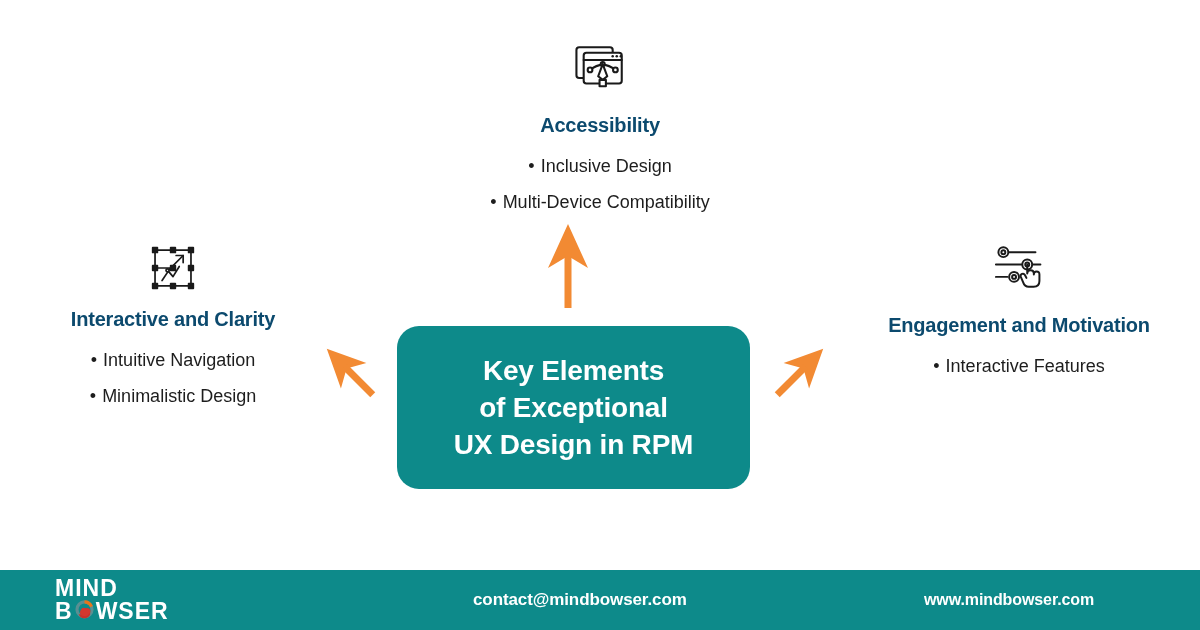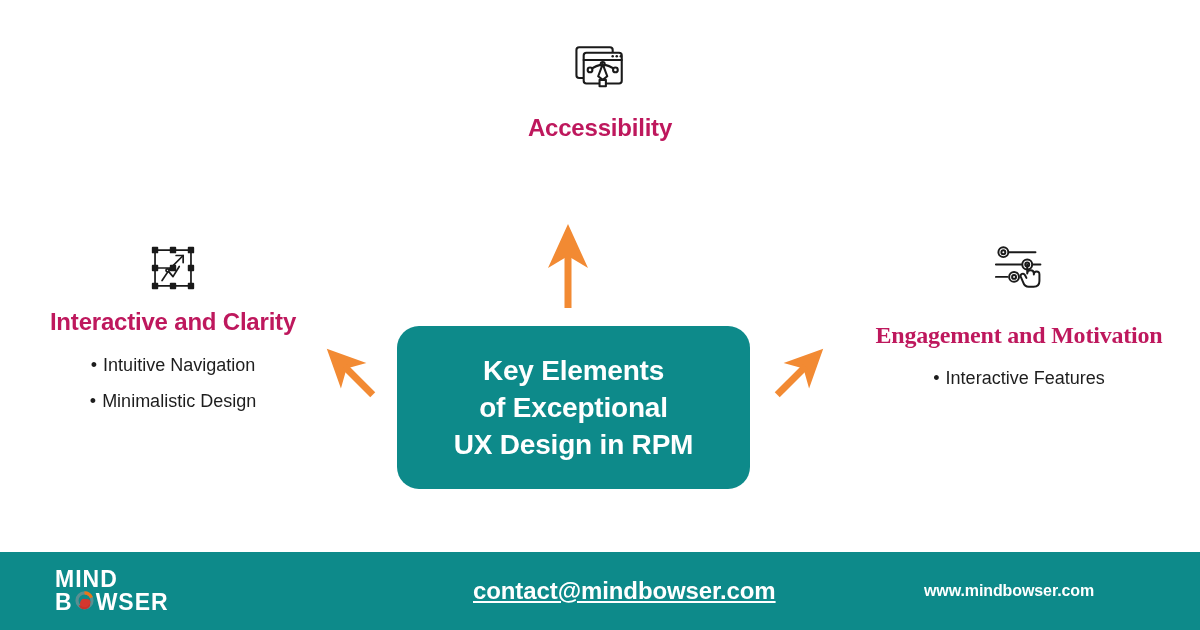--- a/index.html
+++ b/index.html
@@ -34,23 +34,23 @@
   }
   .hub-title span { display:block; white-space:nowrap; }
 
   
   .node { position:absolute; }
   .node-icon {
     display:flex; align-items:center; justify-content:center;
     height:66px;
   }
   .node-title {
-    font-size:24px;
-    font-weight:bold;
-    color:#be185d;
+    font-size:20px;
+    font-weight:bold;
+    color:#0c4a6e;
     letter-spacing:-0.2px;
     white-space:nowrap;
   }
   .node-list { list-style:none; margin-top:12px; }
   .node-list li {
     font-size:18px;
     color:#1d1d1d;
     line-height:1.0;
     margin-bottom:18px;
     white-space:nowrap;
@@ -76,58 +76,57 @@
   .node-left .node-title { margin-top:12px; }
   .node-left .node-list { margin-top:20px; }
 
   
   .node-right {
     left:846px; top:238px;
     width:346px;
     text-align:center;
   }
   .node-right .node-icon { height:58px; }
-  .node-right .node-title { margin-top:26px;font-family:Liberation Serif, serif; }
+  .node-right .node-title { margin-top:18px; }
   .node-right .node-list { margin-top:20px; }
 
   
   .arrow { position:absolute; }
   .arrow-up    { left:540px; top:222px; }
   .arrow-left  { left:312px; top:342px; }
   .arrow-right { left:766px; top:342px; }
 
   
   .footer {
     position:absolute;
     left:0; bottom:0;
-    width:1200px; height:78px;
+    width:1200px; height:60px;
     background:#0d8a8a;
     display:flex; align-items:center;
   }
   .logo {
     position:absolute;
     left:55px; top:50%;
     transform:translateY(-50%);
     color:#ffffff;
     font-weight:bold;
     line-height:0.96;
     letter-spacing:0.5px;
   }
   .logo-row { display:flex; align-items:center; font-size:23px; }
   .logo-row .lt { letter-spacing:1px; }
   .logo-swirl { display:inline-block; margin:0 1px; }
   .footer-email {
     position:absolute;
     left:473px; top:50%;
     transform:translateY(-50%);
     color:#ffffff;
-    font-size:24px;
+    font-size:17px;
     font-weight:bold;
     letter-spacing:-0.1px;
-    text-decoration:underline;
   }
   .footer-site {
     position:absolute;
     left:924px; top:50%;
     transform:translateY(-50%);
     color:#ffffff;
     font-size:16px;
     font-weight:bold;
     letter-spacing:-0.1px;
   }
@@ -148,20 +147,24 @@
         <circle cx="55" cy="18" r="1.4" fill="#1a1a1a" stroke="none"></circle>
         <path d="M21 33 Q35 22 49 33"></path>
         <circle cx="21" cy="33" r="2.6" fill="#fff"></circle>
         <circle cx="49" cy="33" r="2.6" fill="#fff"></circle>
         <circle cx="35" cy="26.5" r="2.2" fill="#fff"></circle>
         <path d="M35 26.5 L30 40 L35 44 L40 40 Z" fill="#fff"></path>
         <path d="M31.5 44 h7 v7 h-7 z" fill="#fff"></path>
       </svg>
     </div>
     <div class="node-title">Accessibility</div>
+    <ul class="node-list">
+      <li><span class="bu">•</span><span>Inclusive Design</span></li>
+      <li><span class="bu">•</span><span>Multi-Device Compatibility</span></li>
+    </ul>
   </div>
 
   <div class="node node-left">
     <div class="node-icon">
       <svg width="50" height="50" viewBox="0 0 64 64" fill="none" stroke="#1a1a1a" stroke-width="2.2" stroke-linecap="round" stroke-linejoin="round">
         <path d="M9 9 H55 V55 H9 Z"></path>
         <path d="M9 32 H55" stroke-dasharray="0" opacity="0"></path>
         <path d="M18 48 L26 36 L32 43 L40 30"></path>
         <circle cx="25" cy="35" r="2" fill="#fff"></circle>
         <path d="M9 32 H33"></path>

